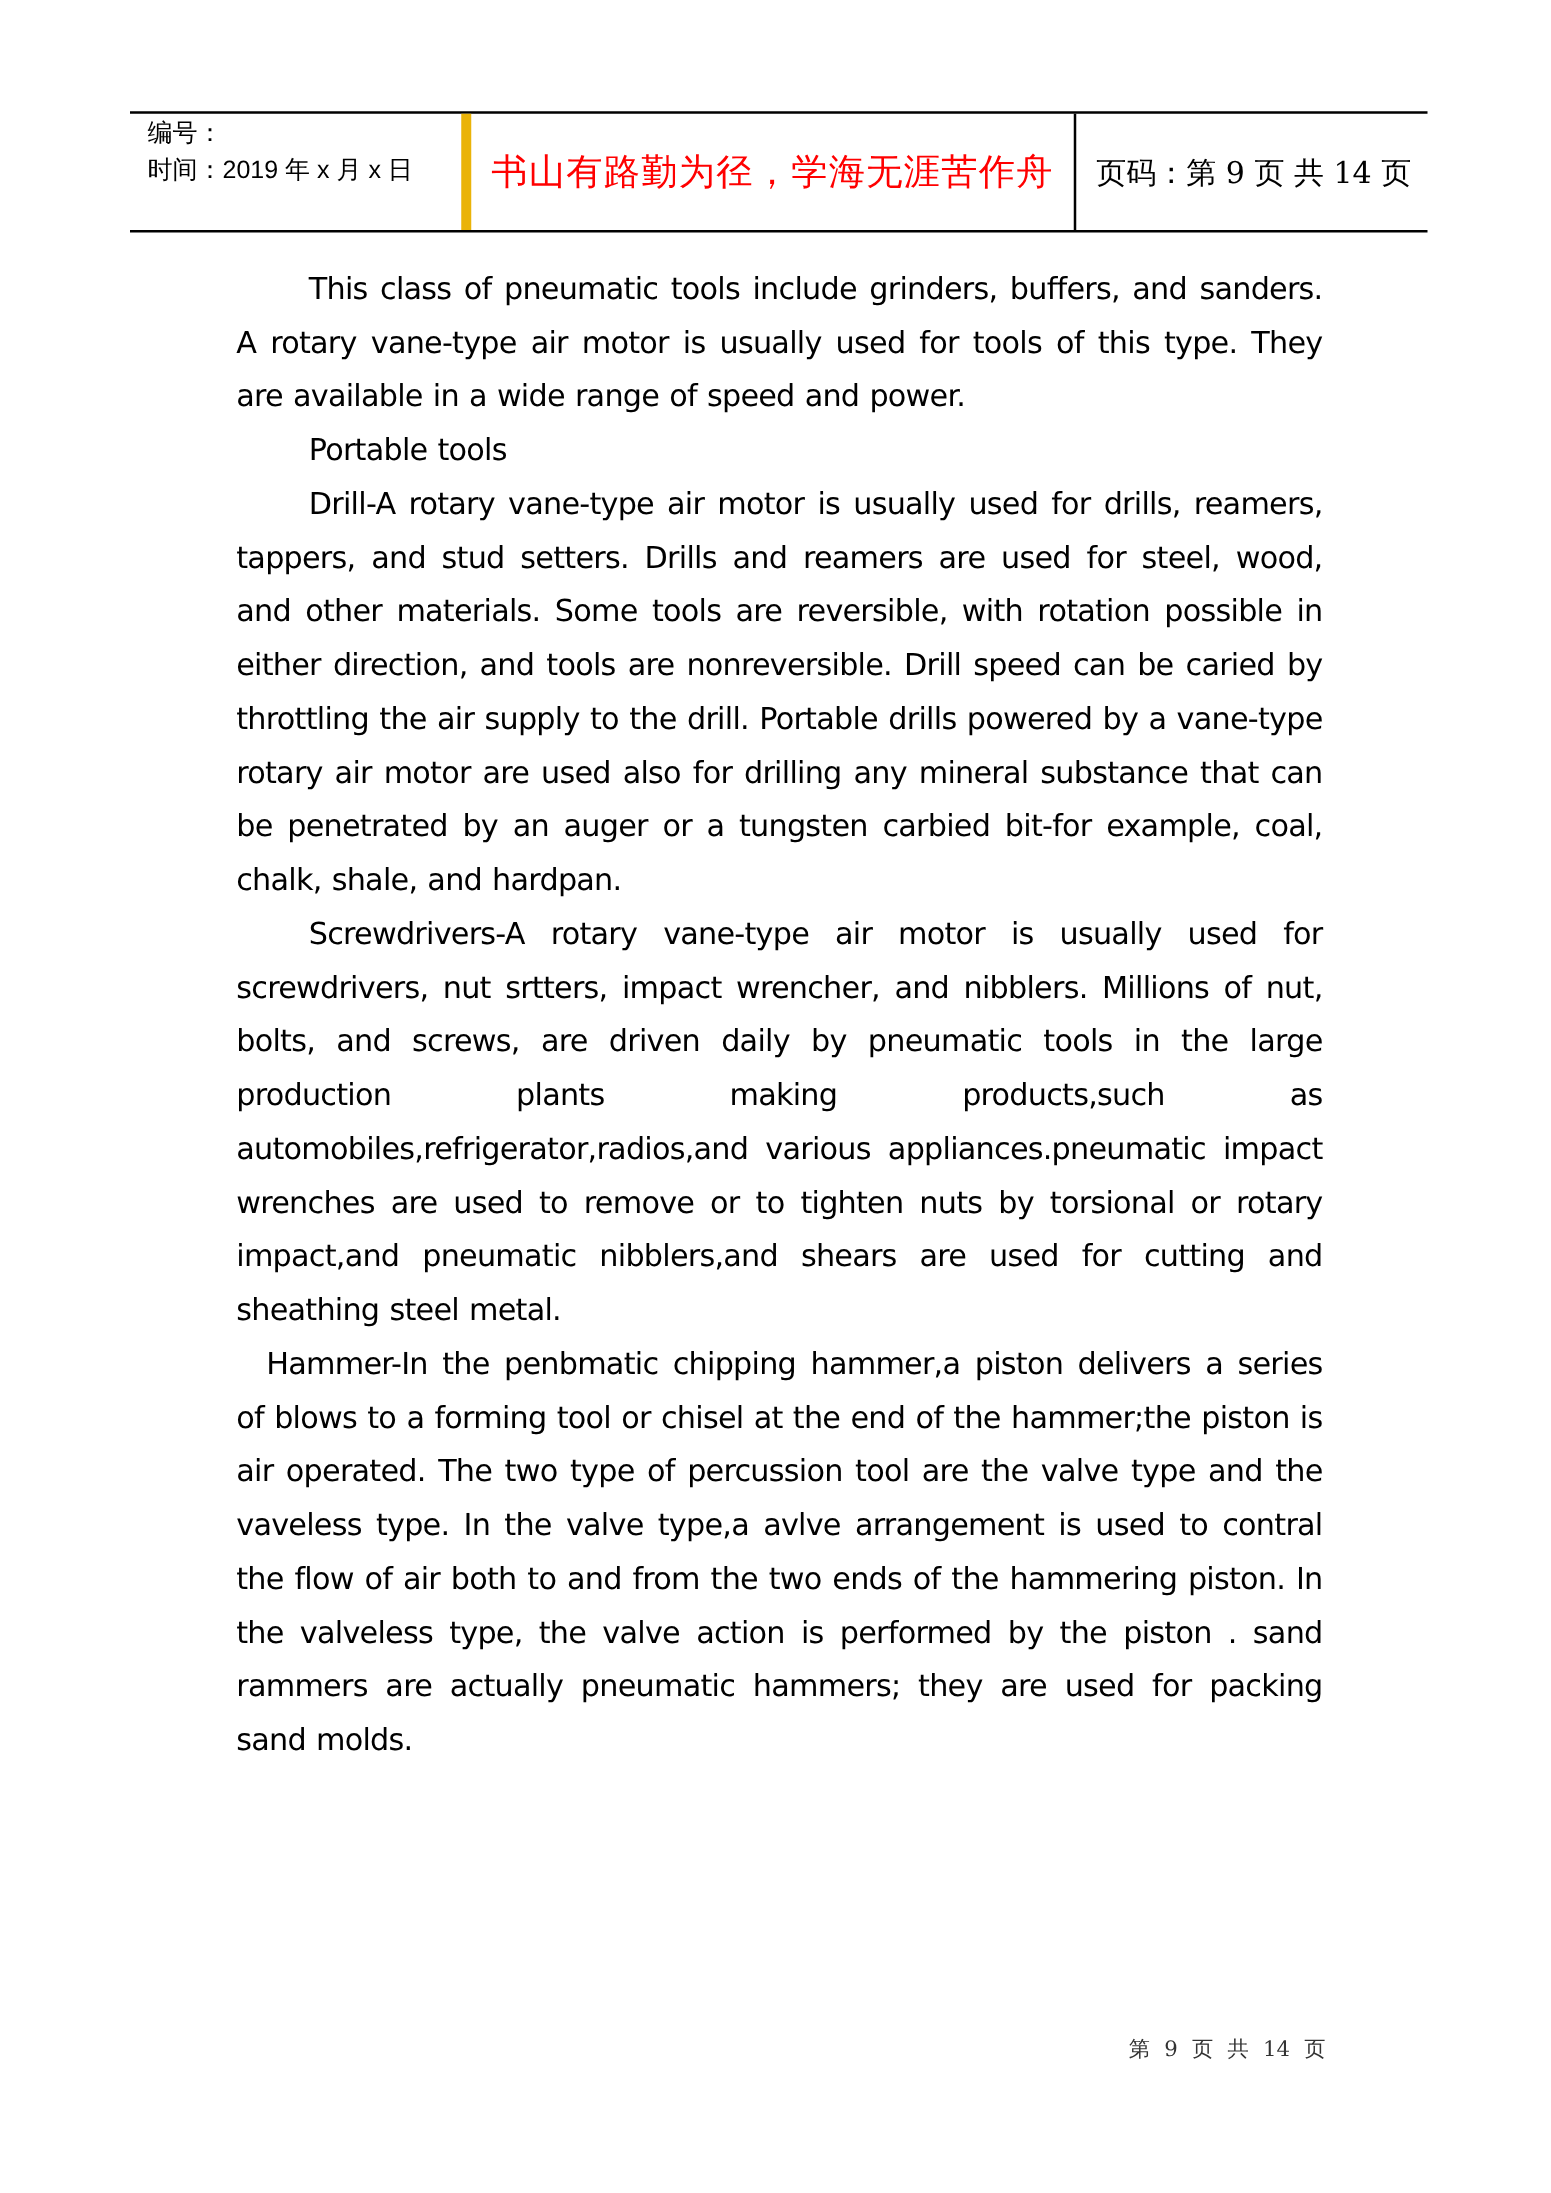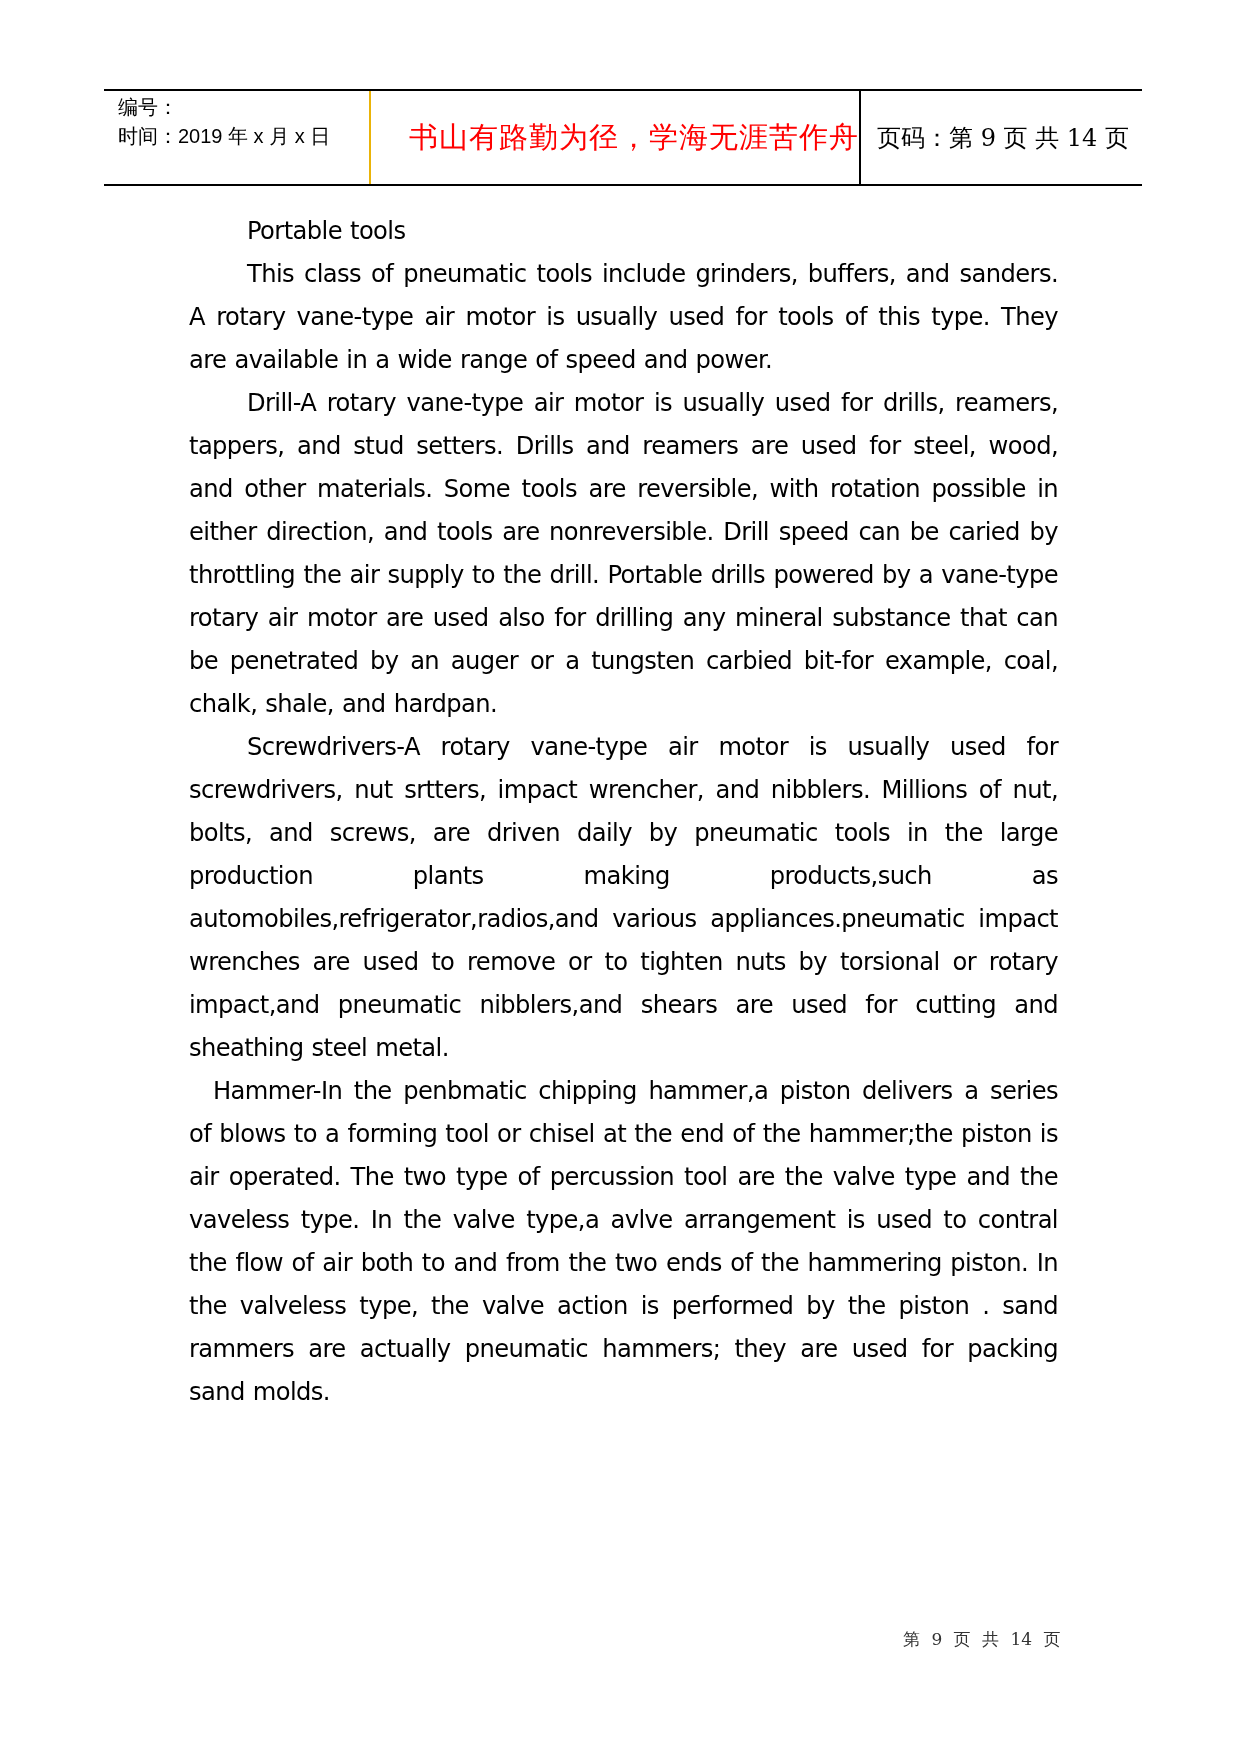--- a/index.html
+++ b/index.html
@@ -3,22 +3,22 @@
 <meta charset="utf-8">
 <style>
   html, body { margin: 0; padding: 0; background: #ffffff; }
   body { width: 1241px; height: 1754px; position: relative; overflow: hidden;
          font-family: "Liberation Sans", "DejaVu Sans", sans-serif; color: #000; }
 
   .header-table { position: absolute; left: 104px; top: 89px; width: 1038px; height: 93px;
                   border-top: 2px solid #000; border-bottom: 2px solid #000; display: flex; }
   .hcell { height: 100%; box-sizing: border-box; }
   .hcell.left { width: 265px; padding: 2px 0 0 14px; font-size: 20px; line-height: 29px; }
-  .hcell.mid { width: 492px; border-left: 2px solid #eab308; border-right: 2px solid #000;
-               display: flex; align-items: center; justify-content: flex-end; }
+  .hcell.mid { width: 492px; border-left: 8px solid #eab308; border-right: 2px solid #000;
+               display: flex; align-items: center; justify-content: center; }
   .hcell.mid span { color: #ff0000; font-family: "DejaVu Serif", "Liberation Serif", serif;
                     font-size: 29px; letter-spacing: 1px; }
   .hcell.right { flex: 1; display: flex; align-items: center; padding-left: 16px;
                  font-size: 24px; font-family: "DejaVu Serif", "Liberation Serif", serif; }
 
   .content { position: absolute; left: 189px; top: 210px; width: 869px;
              font-family: "DejaVu Sans", "Liberation Sans", sans-serif; font-size: 24.2px;
              line-height: 43px; letter-spacing: -0.6px; word-spacing: 1px; }
   .content p { margin: 0; text-align: justify; text-align-last: left; }
   .content p.indent { text-indent: 58px; }
@@ -37,22 +37,22 @@
   </div>
   <div class="hcell mid">
     <span>书山有路勤为径，学海无涯苦作舟</span>
   </div>
   <div class="hcell right">
     <span>页码：第 9 页  共 14 页</span>
   </div>
 </div>
 
 <div class="content">
+  <p class="indent">This class of pneumatic tools include grinders, buffers, and sanders. A rotary vane-type air motor is usually used for tools of this type. They are available in a wide range of speed and power.</p>
   <p class="indent">Portable tools</p>
-  <p class="indent">This class of pneumatic tools include grinders, buffers, and sanders. A rotary vane-type air motor is usually used for tools of this type. They are available in a wide range of speed and power.</p>
   <p class="indent">Drill-A rotary vane-type air motor is usually used for drills, reamers, tappers, and stud setters. Drills and reamers are used for steel, wood, and other materials. Some tools are reversible, with rotation possible in either direction, and tools are nonreversible. Drill speed can be caried by throttling the air supply to the drill. Portable drills powered by a vane-type rotary air motor are used also for drilling any mineral substance that can be penetrated by an auger or a tungsten carbied bit-for example, coal, chalk, shale, and hardpan.</p>
   <p class="indent">Screwdrivers-A rotary vane-type air motor is usually used for screwdrivers, nut srtters, impact wrencher, and nibblers. Millions of nut, bolts, and screws, are driven daily by pneumatic tools in  the large production plants making products,such as automobiles,refrigerator,radios,and various appliances.pneumatic impact wrenches are used to remove or to tighten nuts by torsional or rotary impact,and pneumatic nibblers,and shears are used for cutting and sheathing steel metal.</p>
   <p class="indent-small">Hammer-In the penbmatic chipping hammer,a piston delivers a series of blows to a  forming tool or chisel at  the end of the hammer;the piston is air operated. The  two type of percussion tool are the valve type and the vaveless type. In the valve type,a avlve arrangement is used to contral the flow of air both to and  from the two ends of the hammering piston. In the valveless type, the valve action is performed by the piston . sand rammers are actually pneumatic hammers; they are used for packing sand molds.</p>
 </div>
 
 <div class="footer">
   <span>第 9 页 共 14 页</span>
 </div>
 
 </body></html>

